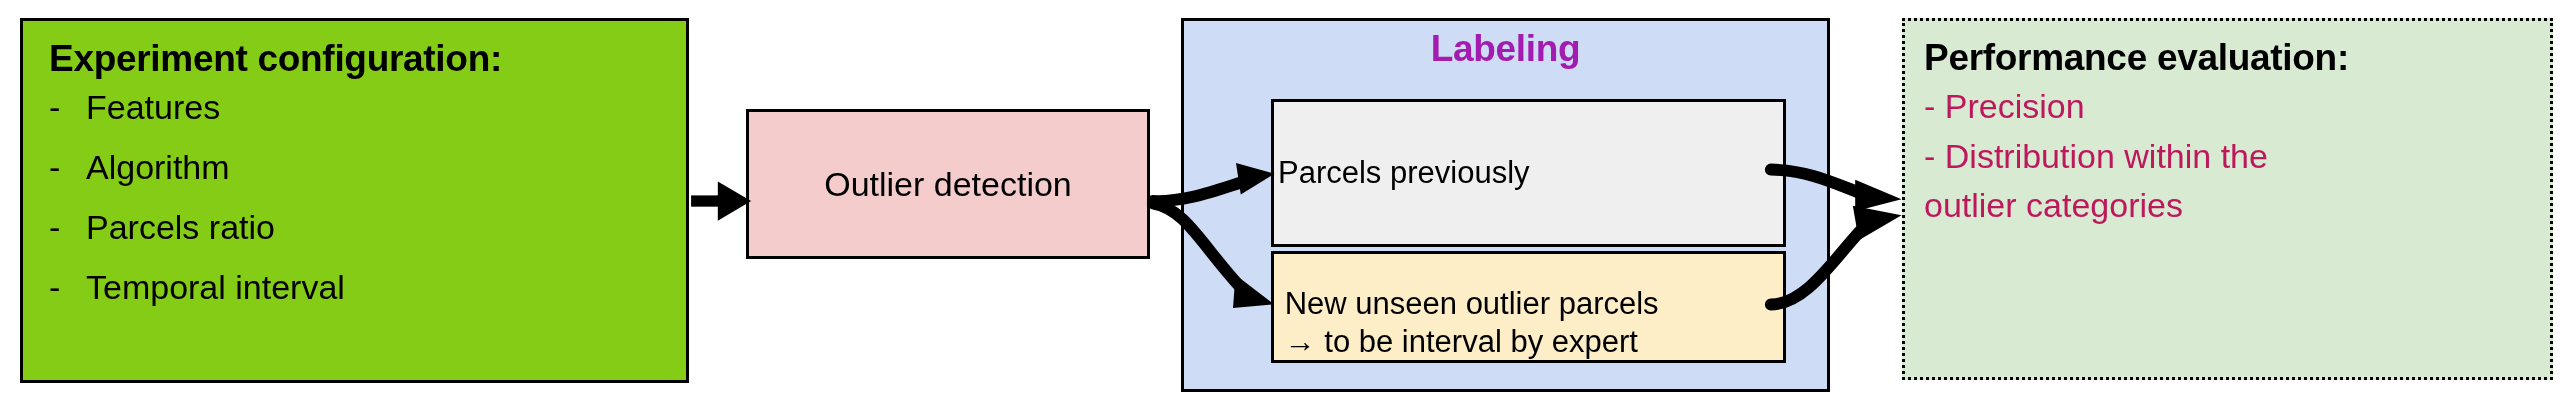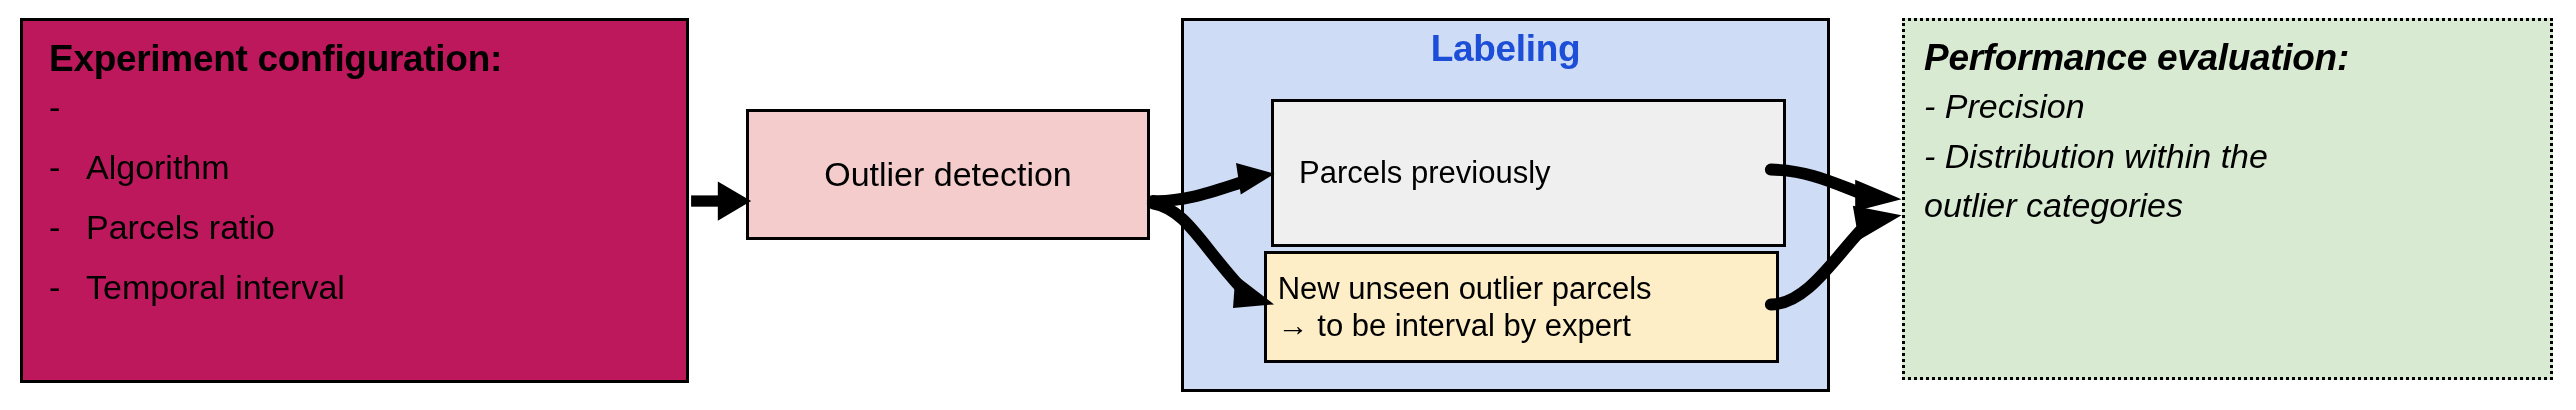--- a/index.html
+++ b/index.html
@@ -26,21 +26,21 @@
     position: absolute;
     box-sizing: border-box;
   }
 
   
   #box-config {
     left: 20px;
     top: 18.4px;
     width: 669px;
     height: 365px;
-    background: #be185d;
+    background: #84cc16;
     border: 3.6px solid #000000;
     padding: 16.6px 0 0 26px;
   }
   #box-config .title {
     font-size: 37px;
     font-weight: bold;
     color: #000000;
     line-height: 1.15;
     letter-spacing: -0.3px;
     white-space: nowrap;
@@ -61,21 +61,21 @@
     width: 37px;
     flex: 0 0 37px;
     font-size: 34px;
   }
 
   
   #box-detection {
     left: 746px;
     top: 109px;
     width: 404px;
-    height: 131px;
+    height: 150px;
     background: #f4cccc;
     border: 3.6px solid #000000;
     display: flex;
     align-items: center;
     justify-content: center;
   }
   #box-detection .label {
     font-size: 34px;
     color: #000000;
     white-space: nowrap;
@@ -91,76 +91,76 @@
     border: 3.6px solid #000000;
   }
   #box-labeling .group-title {
     position: absolute;
     left: 0;
     top: 7.1px;
     width: 100%;
     text-align: center;
     font-size: 37px;
     font-weight: bold;
-    color: #1d4ed8;
+    color: #a21caf;
     letter-spacing: -0.3px;
   }
   .inner-box {
     position: absolute;
     box-sizing: border-box;
     border: 3px solid #000000;
     display: flex;
     flex-direction: column;
     justify-content: center;
   }
   #inner-previous {
     left: 87px;
     top: 78px;
     width: 515px;
     height: 148px;
     background: #efefef;
-    padding: 0 25px;
+    padding: 0 4px;
   }
   #inner-new {
-    left: 80px;
+    left: 87px;
     top: 230px;
     width: 515px;
     height: 112px;
     background: #fdeec8;
     padding: 0 10.7px;
+    justify-content: flex-end;
   }
   .inner-box .line {
     font-size: 31px;
     color: #000000;
     line-height: 1.22;
     white-space: nowrap;
   }
 
   
   #box-performance {
     left: 1902px;
     top: 18.4px;
     width: 651px;
     height: 362px;
     background: #d9ead3;
     border: 3px dotted #000000;
     padding: 15.5px 0 0 19px;
-    font-style: italic;
   }
   #box-performance .title {
     font-size: 37px;
     font-weight: bold;
     color: #000000;
     line-height: 1.15;
     letter-spacing: -0.3px;
     white-space: nowrap;
   }
   #box-performance .line {
     font-size: 34px;
-    color: #000000;
+    color: #be185d;
     line-height: 1.28;
     margin-top: 6px;
     white-space: nowrap;
   }
 
   
   #connectors {
     position: absolute;
     left: 0;
     top: 0;
@@ -172,20 +172,21 @@
 </head>
 <body>
 
 <div id="canvas">
 
   <div class="box" id="box-config">
     <div class="title">Experiment configuration:</div>
     <div class="bullets">
       <div class="bullet">
         <span class="dash">-</span>
+        <span>Features</span>
       </div>
       <div class="bullet">
         <span class="dash">-</span>
         <span>Algorithm</span>
       </div>
       <div class="bullet">
         <span class="dash">-</span>
         <span>Parcels ratio</span>
       </div>
       <div class="bullet">

